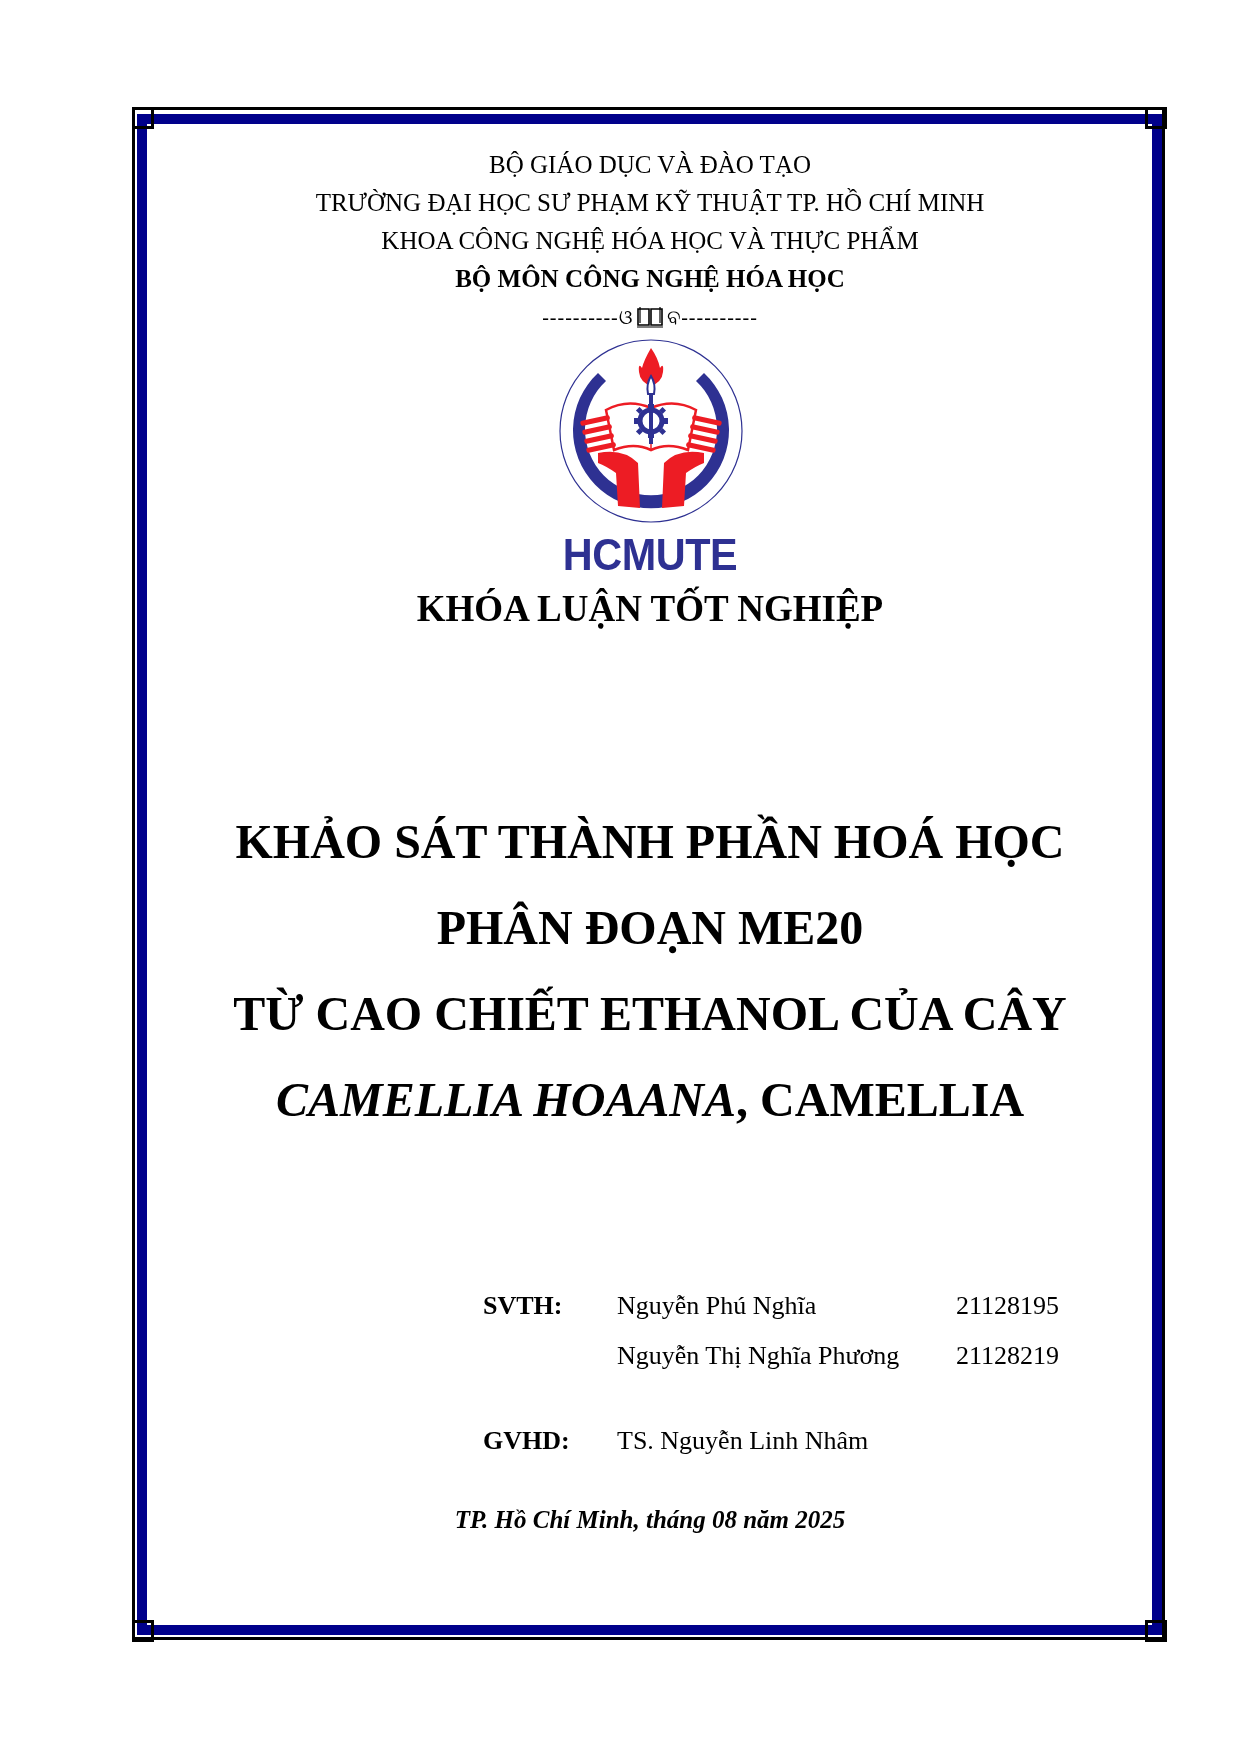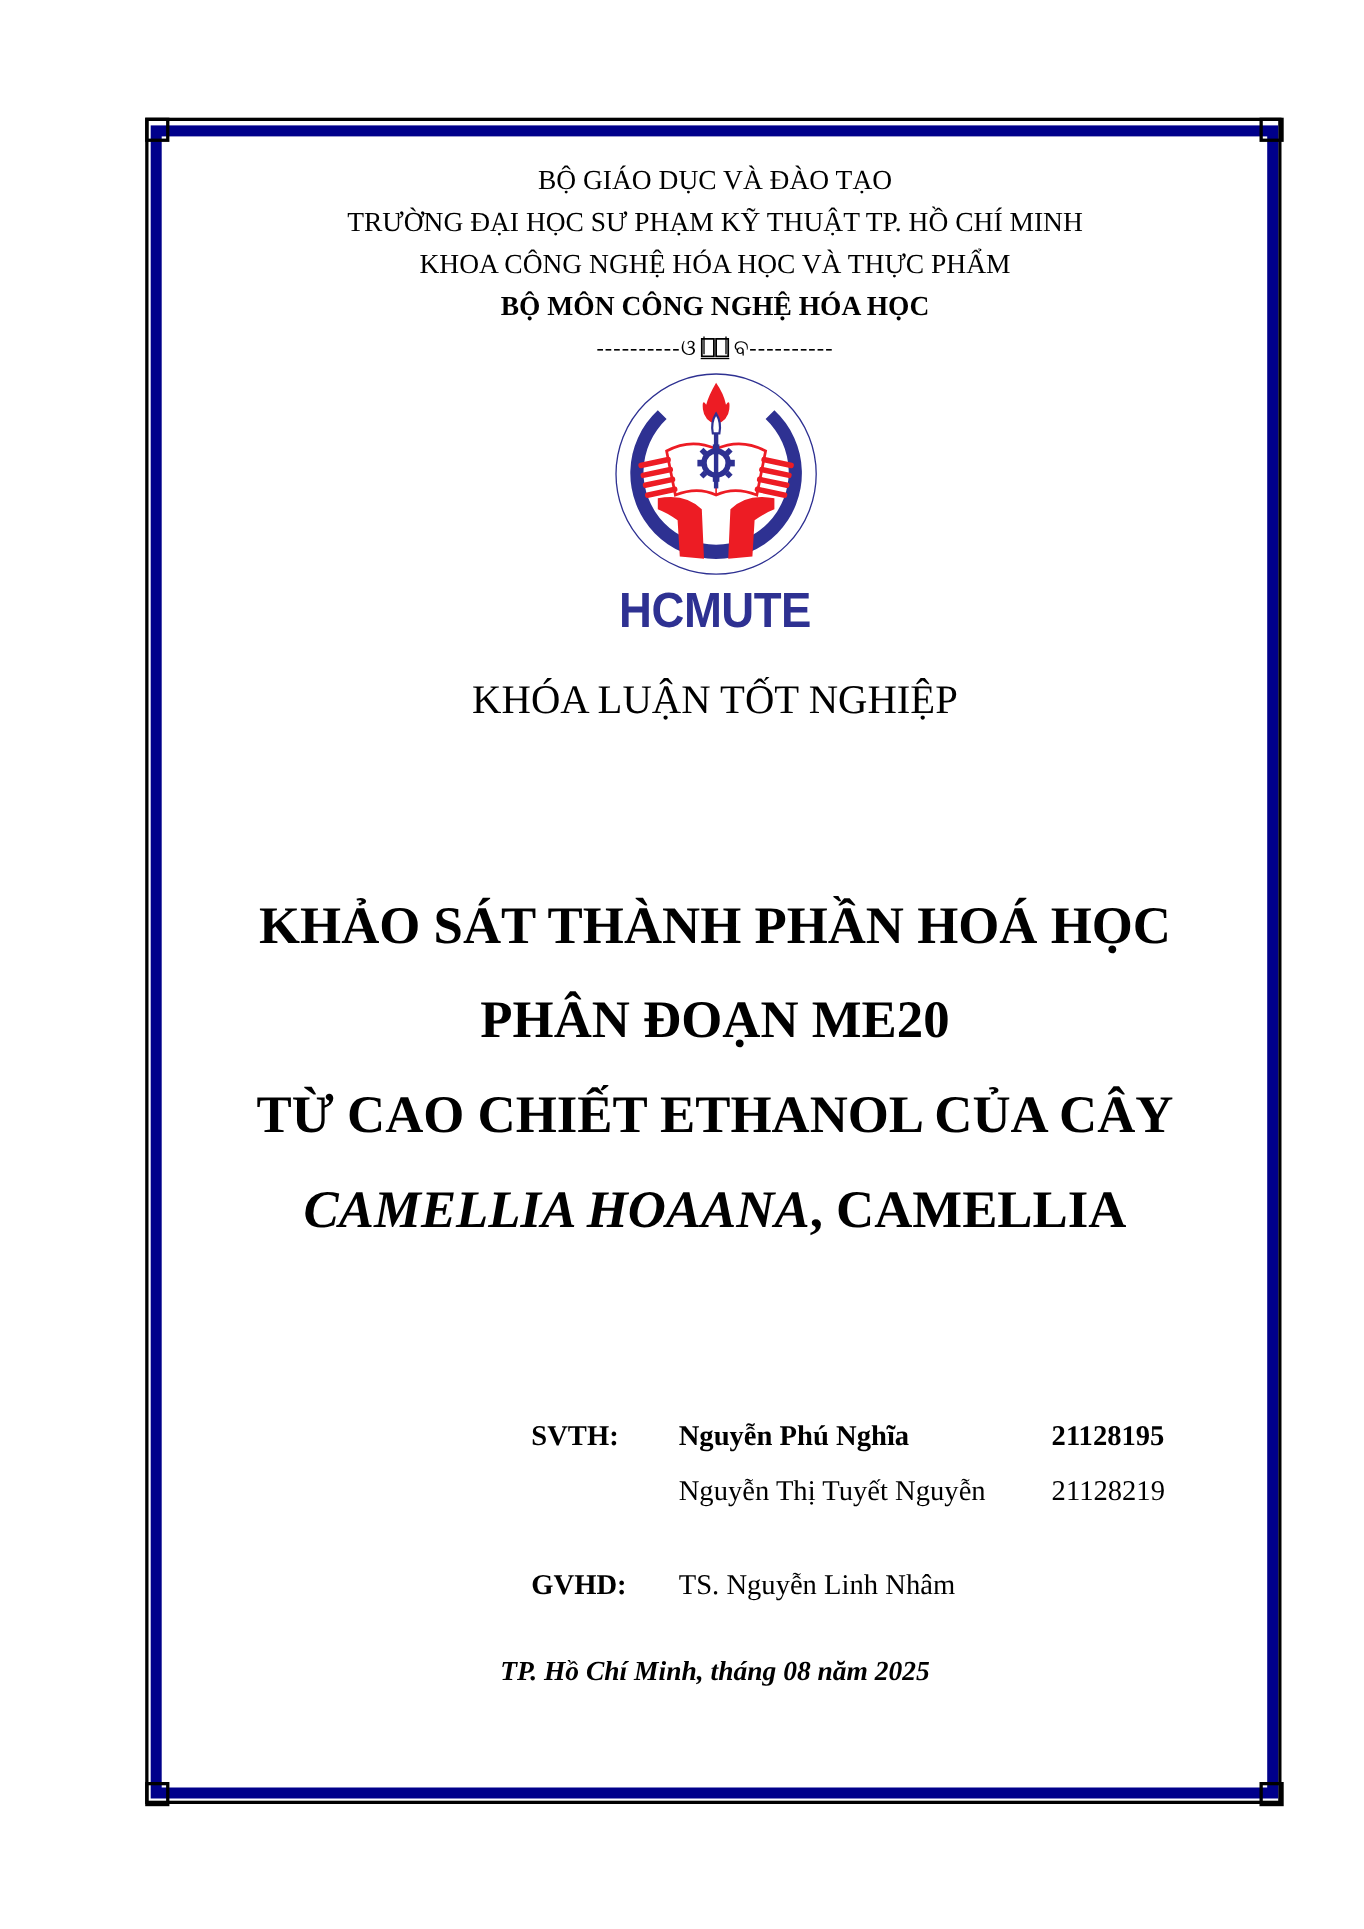--- a/index.html
+++ b/index.html
@@ -26,35 +26,35 @@
   .ornament .dash { letter-spacing: 1px; }
   .book { display: inline-block; vertical-align: -4px; margin: 0 3px; }
 
   
   .logo { position: absolute; left: 558px; top: 338px; width: 186px; height: 186px; }
   .logo-text { position: absolute; left: 540px; top: 530px; width: 220px; text-align: center;
                font-family: "Liberation Sans", "DejaVu Sans", sans-serif; font-weight: bold;
                font-size: 45px; line-height: 50px; color: #2e3192; letter-spacing: -0.5px;
                transform: scaleX(0.92); }
 
-  .thesis-type { top: 612px; font-size: 37px; line-height: 50px; font-weight: normal; }
+  .thesis-type { top: 584px; font-size: 37px; line-height: 50px; font-weight: bold; }
 
   .title { font-size: 48px; line-height: 60px; font-weight: bold; }
   .title.t1 { top: 812px; }
   .title.t2 { top: 898px; }
   .title.t3 { top: 984px; }
   .title.t4 { top: 1070px; }
   .title em { font-style: italic; }
 
   
   .info { position: absolute; font-size: 26px; line-height: 36px; white-space: nowrap; }
   .info.label { left: 483px; font-weight: bold; text-align: center; }
   .info.name  { left: 617px; }
   .info.id    { left: 956px; }
-  .r1 { top: 1288px; font-weight: bold; }
+  .r1 { top: 1288px; }
   .r2 { top: 1338px; }
   .r3 { top: 1388px; margin-top: 35px; }
 
   .date { top: 1502px; font-size: 25px; line-height: 36px; font-weight: bold; font-style: italic; }
 </style>
 </head>
 <body>
 
 <div class="frame-outer"></div>
 <div class="frame-blue"></div>
@@ -121,18 +121,18 @@
 <div class="center thesis-type">KHÓA LUẬN TỐT NGHIỆP</div>
 
 <div class="center title t1">KHẢO SÁT THÀNH PHẦN HOÁ HỌC</div>
 <div class="center title t2">PHÂN ĐOẠN ME20</div>
 <div class="center title t3">TỪ CAO CHIẾT ETHANOL CỦA CÂY</div>
 <div class="center title t4"><em>CAMELLIA HOAANA</em><span>, CAMELLIA</span></div>
 
 <div class="info label r1">SVTH:</div>
 <div class="info name r1">Nguyễn Phú Nghĩa</div>
 <div class="info id r1">21128195</div>
-<div class="info name r2">Nguyễn Thị Tuyết Nguyễn</div>
+<div class="info name r2">Nguyễn Thị Nghĩa Phương</div>
 <div class="info id r2">21128219</div>
 <div class="info label r3">GVHD:</div>
 <div class="info name r3">TS. Nguyễn Linh Nhâm</div>
 
 <div class="center date">TP. Hồ Chí Minh, tháng 08 năm 2025</div>
 
 </body></html>

